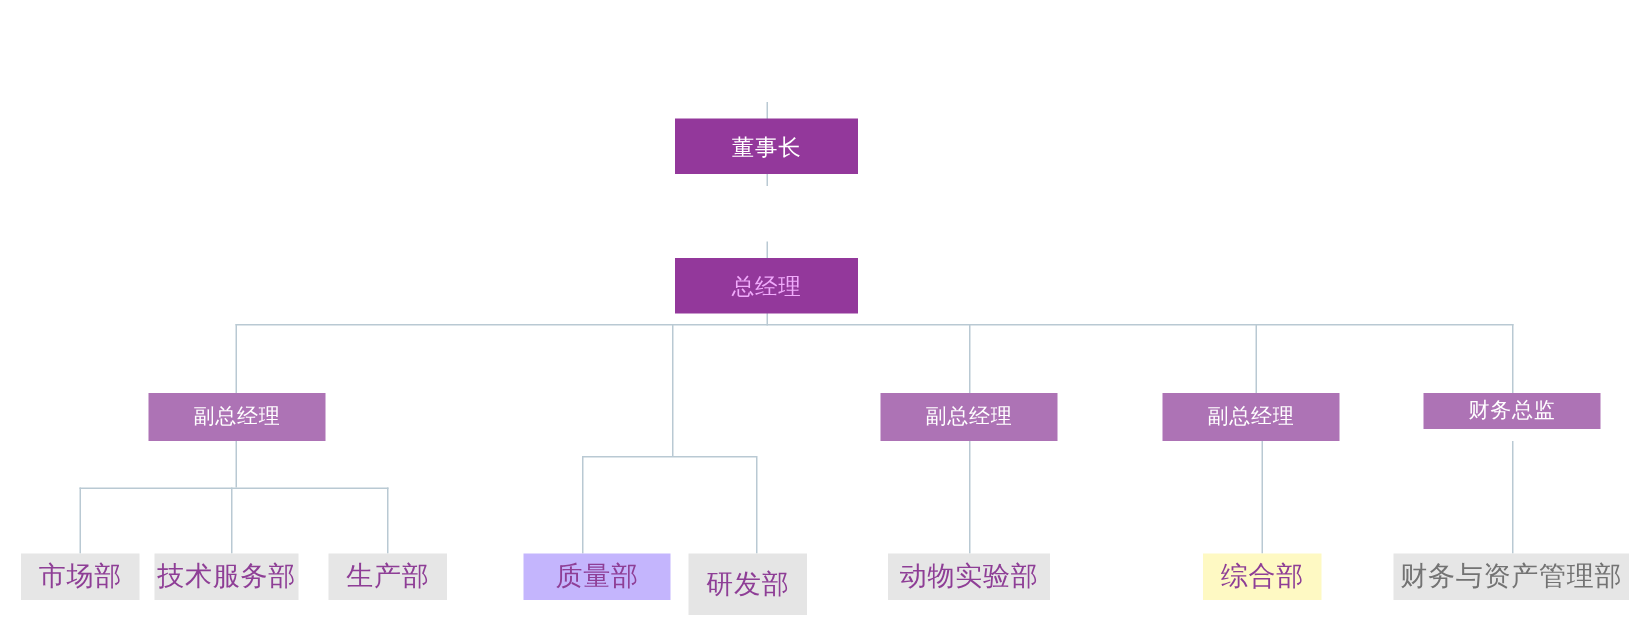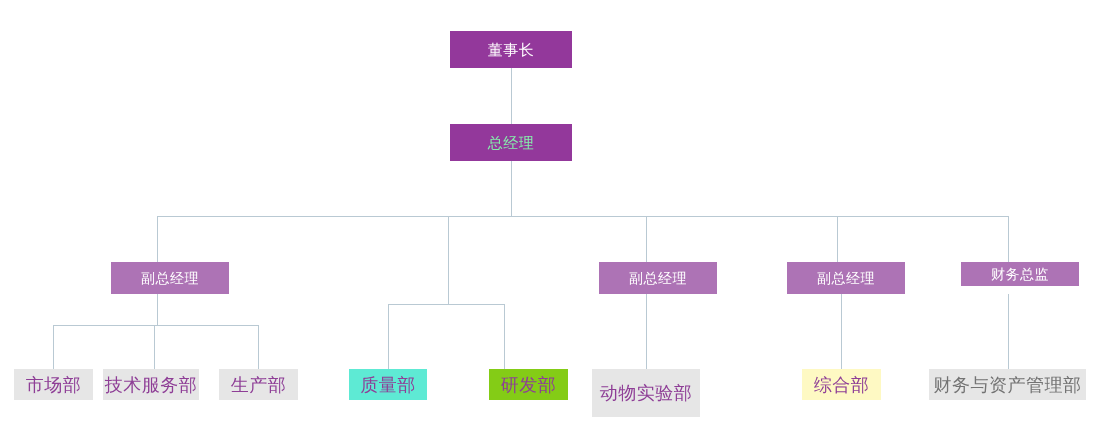--- a/index.html
+++ b/index.html
@@ -26,26 +26,26 @@
     justify-content: center;
     text-align: center;
     line-height: 1.2;
     white-space: nowrap;
     letter-spacing: 0.5px;
   }
   .node.level-exec {
     background: #93389b;
     color: #ffffff;
     font-size: 15px;
+    margin-top: 48px;
   }
   .node.level-vp {
     background: #ad73b5;
     color: #ffffff;
     font-size: 14px;
-    margin-left: 12px;
   }
   .node.level-dept {
     background: #e6e6e6;
     color: #8e3e96;
     font-size: 18px;
   }
   .node-label {
     display: block;
   }
   .connector {
@@ -78,21 +78,21 @@
     <div class="connector v" style="left: 258px; top: 325px; height: 44px; background: rgb(185, 201, 211);"></div>
     <div class="connector h" style="left: 388px; top: 304px; width: 116px; background: rgb(185, 201, 211);"></div>
     <div class="connector v" style="left: 388px; top: 304px; height: 65px; background: rgb(185, 201, 211);"></div>
     <div class="connector v" style="left: 504px; top: 304px; height: 65px; background: rgb(185, 201, 211);"></div>
     <div class="connector v" style="left: 646px; top: 294px; height: 75px; background: rgb(185, 201, 211);"></div>
     <div class="connector v" style="left: 841px; top: 294px; height: 75px; background: rgb(185, 201, 211);"></div>
     <div class="connector v" style="left: 1008px; top: 294px; height: 75px; background: rgb(185, 201, 211);"></div>
     <div class="node level-exec" style="left: 450px; top: 31px; width: 122px; height: 37px; background: rgb(147, 56, 155); color: rgb(255, 255, 255);">
       <span class="node-label">董事长</span>
     </div>
-    <div class="node level-exec" style="left: 450px; top: 124px; width: 122px; height: 37px; background: rgb(147, 56, 155); color: #86efac;">
+    <div class="node level-exec" style="left: 450px; top: 124px; width: 122px; height: 37px; background: rgb(147, 56, 155); color: #f0abfc;">
       <span class="node-label">总经理</span>
     </div>
     <div class="node level-vp" style="left: 99px; top: 262px; width: 118px; height: 32px; background: rgb(173, 115, 181); color: rgb(255, 255, 255);">
       <span class="node-label">副总经理</span>
     </div>
     <div class="node level-vp" style="left: 587px; top: 262px; width: 118px; height: 32px; background: rgb(173, 115, 181); color: rgb(255, 255, 255);">
       <span class="node-label">副总经理</span>
     </div>
     <div class="node level-vp" style="left: 775px; top: 262px; width: 118px; height: 32px; background: rgb(173, 115, 181); color: rgb(255, 255, 255);">
       <span class="node-label">副总经理</span>
@@ -102,27 +102,27 @@
     </div>
     <div class="node level-dept" style="left: 14px; top: 369px; width: 79px; height: 31px; background: rgb(230, 230, 230); color: rgb(142, 62, 150);">
       <span class="node-label">市场部</span>
     </div>
     <div class="node level-dept" style="left: 103px; top: 369px; width: 96px; height: 31px; background: rgb(230, 230, 230); color: rgb(142, 62, 150);">
       <span class="node-label">技术服务部</span>
     </div>
     <div class="node level-dept" style="left: 219px; top: 369px; width: 79px; height: 31px; background: rgb(230, 230, 230); color: rgb(142, 62, 150);">
       <span class="node-label">生产部</span>
     </div>
-    <div class="node level-dept" style="left: 349px; top: 369px; width: 78px; height: 31px; background: #5eead4; color: rgb(142, 62, 150);">
+    <div class="node level-dept" style="left: 349px; top: 369px; width: 98px; height: 31px; background: #c4b5fd; color: rgb(142, 62, 150);">
       <span class="node-label">质量部</span>
     </div>
-    <div class="node level-dept" style="left: 489px; top: 369px; width: 79px; height: 31px; background: #84cc16; color: rgb(142, 62, 150);">
+    <div class="node level-dept" style="left: 459px; top: 369px; width: 79px; height: 41px; background: #e5e5e5; color: rgb(142, 62, 150);">
       <span class="node-label">研发部</span>
     </div>
-    <div class="node level-dept" style="left: 592px; top: 369px; width: 108px; height: 48px; background: rgb(230, 230, 230); color: rgb(142, 62, 150);">
+    <div class="node level-dept" style="left: 592px; top: 369px; width: 108px; height: 31px; background: rgb(230, 230, 230); color: rgb(142, 62, 150);">
       <span class="node-label">动物实验部</span>
     </div>
     <div class="node level-dept" style="left: 802px; top: 369px; width: 79px; height: 31px; background: #fef9c3; color: rgb(142, 62, 150);">
       <span class="node-label">综合部</span>
     </div>
     <div class="node level-dept" style="left: 929px; top: 369px; width: 157px; height: 31px; background: rgb(230, 230, 230); color: #737373;">
       <span class="node-label">财务与资产管理部</span>
     </div>
   </div>
 

